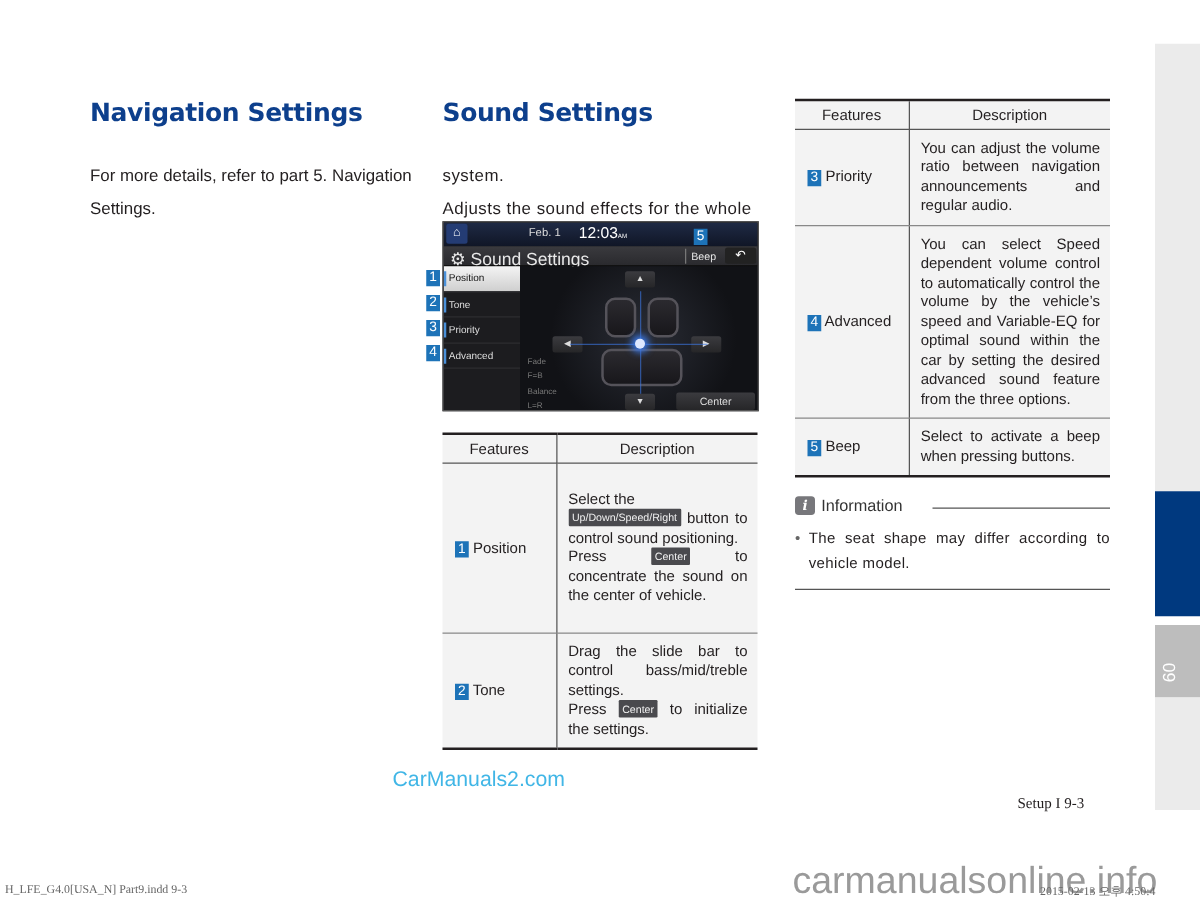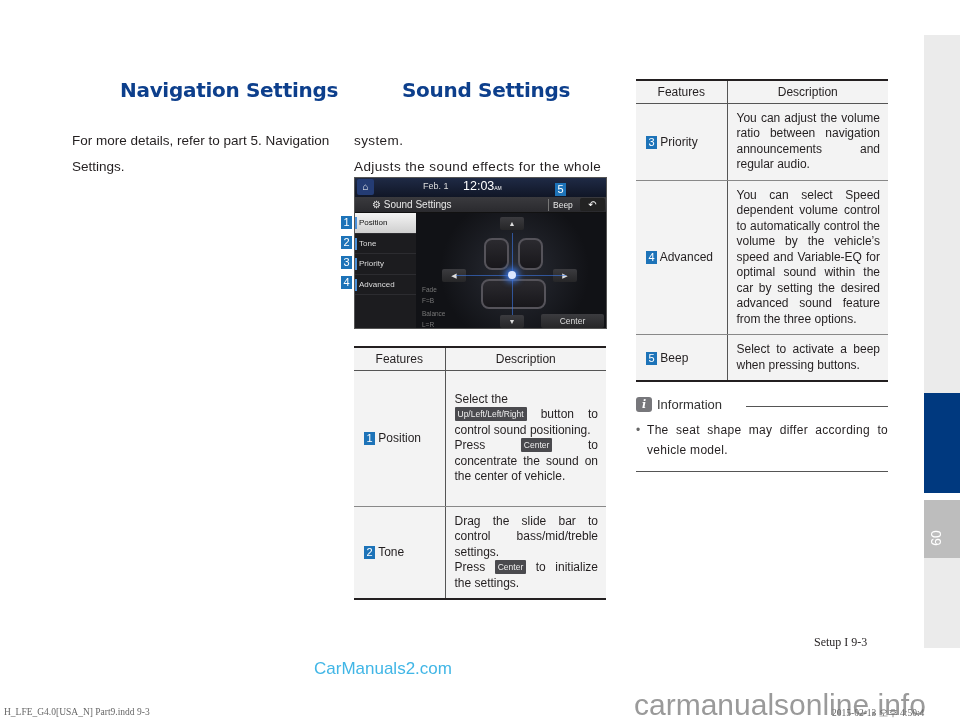--- a/index.html
+++ b/index.html
@@ -6,36 +6,35 @@
   body {
     width: 960px; height: 724px; background: #ffffff; position: relative; overflow: hidden;
     font-family: "Liberation Sans", sans-serif; color: #231f20;
   }
   .abs { position: absolute; }
 
   
   .h-title {
     font-family: "DejaVu Sans", sans-serif; font-size: 20px; font-weight: bold; color: #0d3f8c;
     letter-spacing: -0.3px;
-    margin-left: 48px;
   }
   .body-text { font-size: 13.5px; line-height: 26px; color: #231f20; }
 
   
   .screen {
     left: 354px; top: 177px; width: 253px; height: 152px; background: #0b0b0f; overflow: hidden;
     border: 1px solid #555;
   }
   .scr-top { position: absolute; left: 0; top: 0; width: 100%; height: 19px; background: linear-gradient(#1f2a45, #101626); }
   .scr-home { position: absolute; left: 2px; top: 1px; width: 17px; height: 16px; background: #243c74; border-radius: 2px; color: #fff; font-size: 10px; text-align: center; line-height: 16px; }
   .scr-date { position: absolute; left: 68px; top: 3px; color: #ddd; font-size: 9px; }
   .scr-time { position: absolute; left: 108px; top: 1px; color: #fff; font-size: 12.5px; }
   .scr-time small { font-size: 5px; }
   .scr-bar { position: absolute; left: 0; top: 19px; width: 100%; height: 16px; background: linear-gradient(#3a3a3e, #2a2a2e); border-bottom: 1px solid #111; }
-  .scr-bar-title { position: absolute; left: 17px; top: 2px; color: #e8e8e8; font-size: 10px; }
+  .scr-bar-title { position: absolute; left: 5px; top: 2px; color: #e8e8e8; font-size: 14px; }
   .scr-beep { position: absolute; left: 193px; top: 2px; color: #e8e8e8; font-size: 8.5px; border-left: 1px solid #777; padding-left: 4px; height: 12px; line-height: 12px; }
   .scr-back { position: absolute; left: 225px; top: 1px; width: 25px; height: 13px; background: #222; color: #fff; font-size: 10px; text-align: center; line-height: 13px; border-radius: 2px; }
   .scr-menu { position: absolute; left: 0; top: 35px; width: 61px; height: 117px; background: #1c1c1f; }
   .scr-menu-item { height: 20.5px; border-bottom: 1px solid #2c2c30; color: #ddd; font-size: 8px; line-height: 20px; padding-left: 4px; position: relative; }
   .scr-menu-item::before { content: ""; position: absolute; left: 0; top: 4px; width: 1.5px; height: 12px; background: #4a90d9; }
   .scr-menu-item.active { background: linear-gradient(#f4f4f4, #cfcfcf); color: #111; }
   .scr-stage { position: absolute; left: 61px; top: 35px; right: 0; bottom: 0;
     background: radial-gradient(circle at 52% 50%, #2a2d36 0%, #111216 65%);
   }
   .scr-btn { position: absolute; background: linear-gradient(#3b3b3f, #262628); color: #ddd; font-size: 7px; text-align: center; border-radius: 2px; }
@@ -135,21 +134,21 @@
     <tr>
       <th class="feat-h" style="width:91px;">Features</th>
       <th>Description</th>
     </tr>
   </thead>
   <tbody>
     <tr style="height:136px;">
       <td class="feat"><span class="num-badge">1</span> <span>Position</span></td>
       <td class="desc">
         <span>Select the</span><br>
-        <span class="chip">Up/Left/Left/Right</span><span> button to control sound positioning.</span><br>
+        <span class="chip">Up/Down/Speed/Right</span><span> button to control sound positioning.</span><br>
         <span>Press </span><span class="chip">Center</span><span> to concentrate the sound on the center of vehicle.</span>
       </td>
     </tr>
     <tr style="height:88px;">
       <td class="feat"><span class="num-badge">2</span> <span>Tone</span></td>
       <td class="desc">
         <span>Drag the slide bar to control bass/mid/treble settings.</span><br>
         <span>Press </span><span class="chip">Center</span><span> to initialize the settings.</span>
       </td>
     </tr>
@@ -190,17 +189,17 @@
   </ul>
   <div style="border-bottom:1px solid #555; margin-top:11px;"></div>
 </div>
 
 <div class="abs side-tab-top"></div>
 <div class="abs side-tab-blue"></div>
 <div class="abs side-tab-gray"></div>
 <div class="abs side-tab-num">09</div>
 <div class="abs side-tab-bottom"></div>
 
-<div class="abs" style="left:314px; top:614px; font-size:17px; color:#41b6e6;margin-top:45px;">CarManuals2.com</div>
+<div class="abs" style="left:314px; top:614px; font-size:17px; color:#41b6e6;">CarManuals2.com</div>
 <div class="abs" style="left:814px; top:635px; font-size:12px; color:#231f20;font-family:Liberation Serif, serif;">Setup I 9-3</div>
 <div class="abs" style="left:4px; top:707px; font-size:9.5px; color:#666; font-family:'Liberation Serif', serif;">H_LFE_G4.0[USA_N] Part9.indd   9-3</div>
 <div class="abs" style="left:634px; top:688px; font-size:30px; color:#9a9a9a;">carmanualsonline.info</div>
 <div class="abs" style="left:832px; top:707px; font-size:9.5px; color:#666; font-family:'Liberation Serif', serif; white-space:nowrap;">2015-02-13   오후 4:50:4</div>
 
 </body></html>

